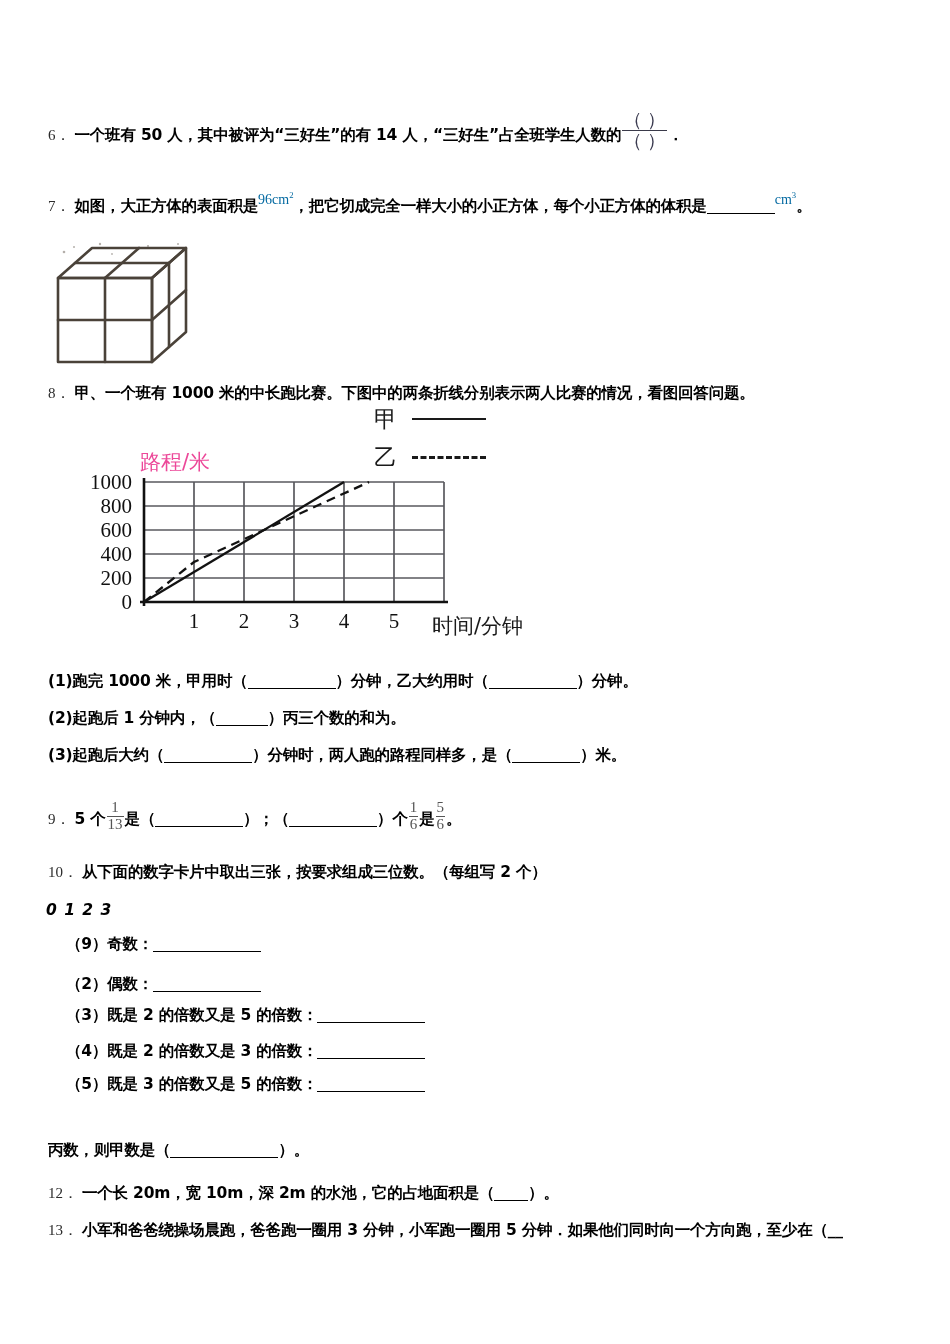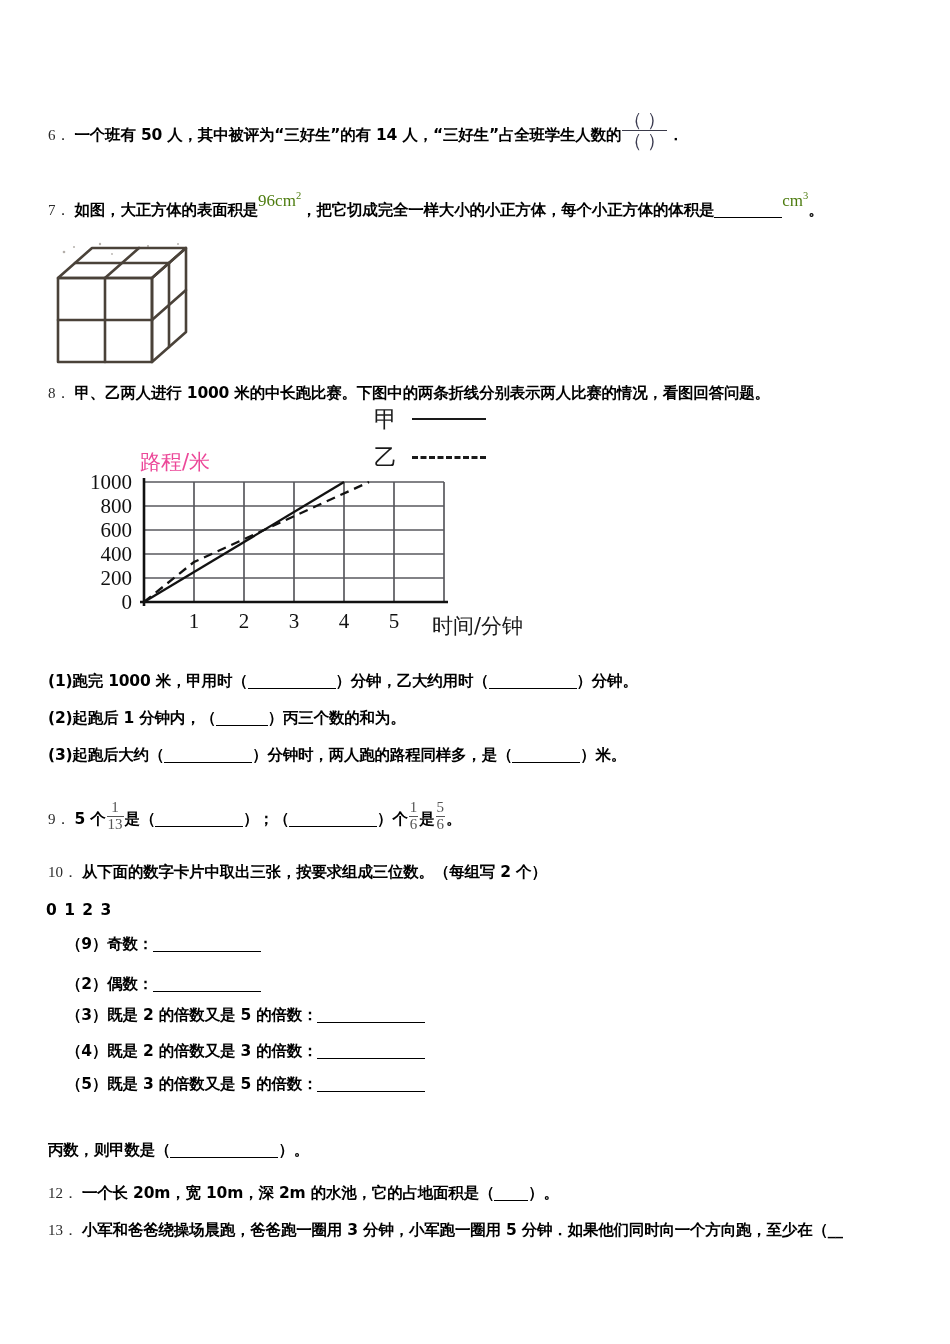--- a/index.html
+++ b/index.html
@@ -76,22 +76,22 @@
     font-size: 0.62em;
     vertical-align: super;
     font-family: "Liberation Serif", serif;
     font-weight: normal;
   }
   .unit-raise {
     display: inline-block;
     vertical-align: 0.55em;
     font-family: "Liberation Serif", serif;
     font-weight: normal;
-    font-size: 17px;
-    color: #4d7c0f;
+    font-size: 14px;
+    color: #0369a1;
   }
   .blank {
     display: inline-block;
     border-bottom: 1.6px solid #000;
     height: 0.95em;
     vertical-align: -0.16em;
   }
   .b-xs { width: 34px; }
   .b-sm { width: 52px; }
   .b-md { width: 68px; }
@@ -216,21 +216,21 @@
         <circle cx="48" cy="6" r="1.2"></circle>
         <circle cx="96" cy="8" r="1.1"></circle>
         <circle cx="126" cy="6" r="1"></circle>
         <circle cx="60" cy="16" r="0.9"></circle>
       </g>
     </svg>
   </div>
 
   <div class="qrow" style="left:48px; top:383px;">
     <span class="qnum">8．</span>
-    <span class="qtext">甲、乙两人进行 1000 米的中长跑比赛。下图中的两条折线分别表示两人比赛的情况，看图回答问题。</span>
+    <span class="qtext">甲、一个班有 1000 米的中长跑比赛。下图中的两条折线分别表示两人比赛的情况，看图回答问题。</span>
   </div>
 
   <div class="chart-wrap">
 
     <div class="legend-wrap">
       <div class="legend-row">
         <span class="legend-label">甲</span>
         <span class="legend-solid"></span>
       </div>
       <div class="legend-row">
@@ -302,21 +302,21 @@
     <span class="qnum">9．</span>
     <span class="qtext">5 个</span><span class="frac small"><span class="num">1</span><span class="den">13</span></span><span class="qtext">是（</span><span class="blank b-lg"></span><span class="qtext">）；（</span><span class="blank b-lg"></span><span class="qtext">）个</span><span class="frac small"><span class="num">1</span><span class="den">6</span></span><span class="qtext">是</span><span class="frac small"><span class="num">5</span><span class="den">6</span></span><span class="qtext">。</span>
   </div>
 
   <div class="qrow" style="left:48px; top:862px;">
     <span class="qnum">10．</span>
     <span class="qtext">从下面的数字卡片中取出三张，按要求组成三位数。（每组写 2 个）</span>
   </div>
 
   <div class="qrow" style="left:46px; top:900px;">
-    <span class="qtext" style="letter-spacing:1px;">0  1  2  3</span>
+    <span class="qtext" style="letter-spacing:1px;font-style:italic;">0  1  2  3</span>
   </div>
 
   <div class="qrow" style="left:66px; top:934px;">
     <span class="qtext">（9）奇数：</span><span class="blank b-xl"></span>
   </div>
   <div class="qrow" style="left:66px; top:974px;">
     <span class="qtext">（2）偶数：</span><span class="blank b-xl"></span>
   </div>
   <div class="qrow" style="left:66px; top:1005px;">
     <span class="qtext">（3）既是 2 的倍数又是 5 的倍数：</span><span class="blank b-xl"></span>

